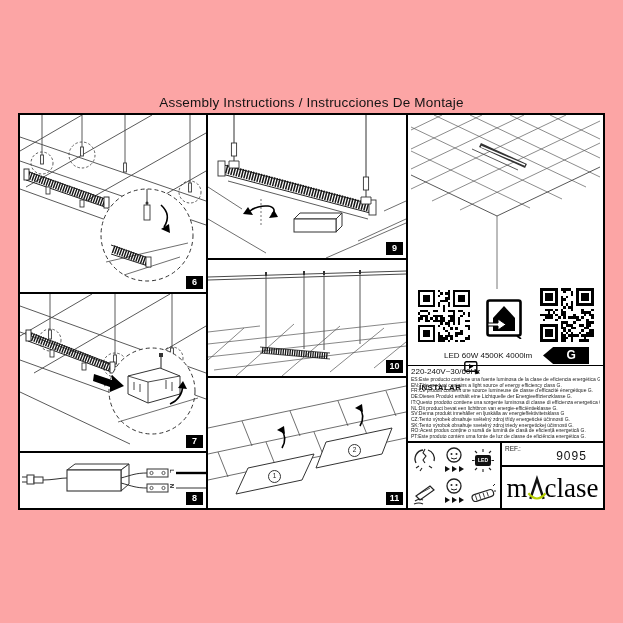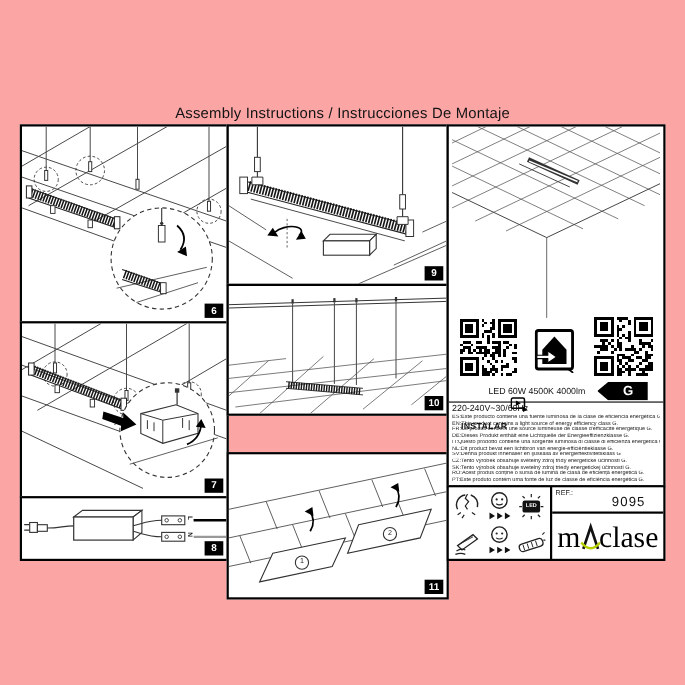--- a/index.html
+++ b/index.html
@@ -205,21 +205,21 @@
       <g stroke="#555" stroke-width="0.7" fill="none">
         <path d="M0 84 L198 62 M0 97 L198 75 M6 110 L198 86 M0 72 L52 66"></path>
         <path d="M28 116 L86 64 M74 116 L132 66 M122 112 L176 68 M166 108 L198 82 M0 100 L36 68"></path>
       </g>
       <path d="M52 87 L122 93 M52 93 L122 99" stroke="#222" stroke-width="0.8" fill="none"></path>
       <path d="M54 90 L120 96" stroke="#161616" stroke-width="6" stroke-dasharray="1.3 1" fill="none"></path>
     </svg>
     <div class="badge">10</div>
   </div>
 
-  <div class="panel" style="left:206px;top:376px;width:202px;height:134px;margin-top:35px;">
+  <div class="panel" style="left:206px;top:376px;width:202px;height:134px;">
     <svg class="art" viewBox="0 0 198 130">
       <g stroke="#4a4a4a" stroke-width="0.8" fill="none">
         <path d="M0 50 L198 8 M0 76 L198 34 M0 102 L198 60"></path>
         <path d="M34 43 L44 68 M82 33 L92 58 M130 23 L140 48 M178 13 L188 38"></path>
         <path d="M10 74 L20 99 M58 64 L68 89 M106 54 L116 79 M154 44 L164 69"></path>
       </g>
       <polygon points="40,90 106,76 94,102 28,116" fill="#fff" stroke="#333" stroke-width="1"></polygon>
       <polygon points="118,64 184,50 174,76 108,90" fill="#fff" stroke="#333" stroke-width="1"></polygon>
       <path d="M74 70 q6 -10 -1 -19" stroke="#000" stroke-width="1.6" fill="none"></path>
       <polygon points="69,52 76,48 77,56" fill="#000"></polygon>

